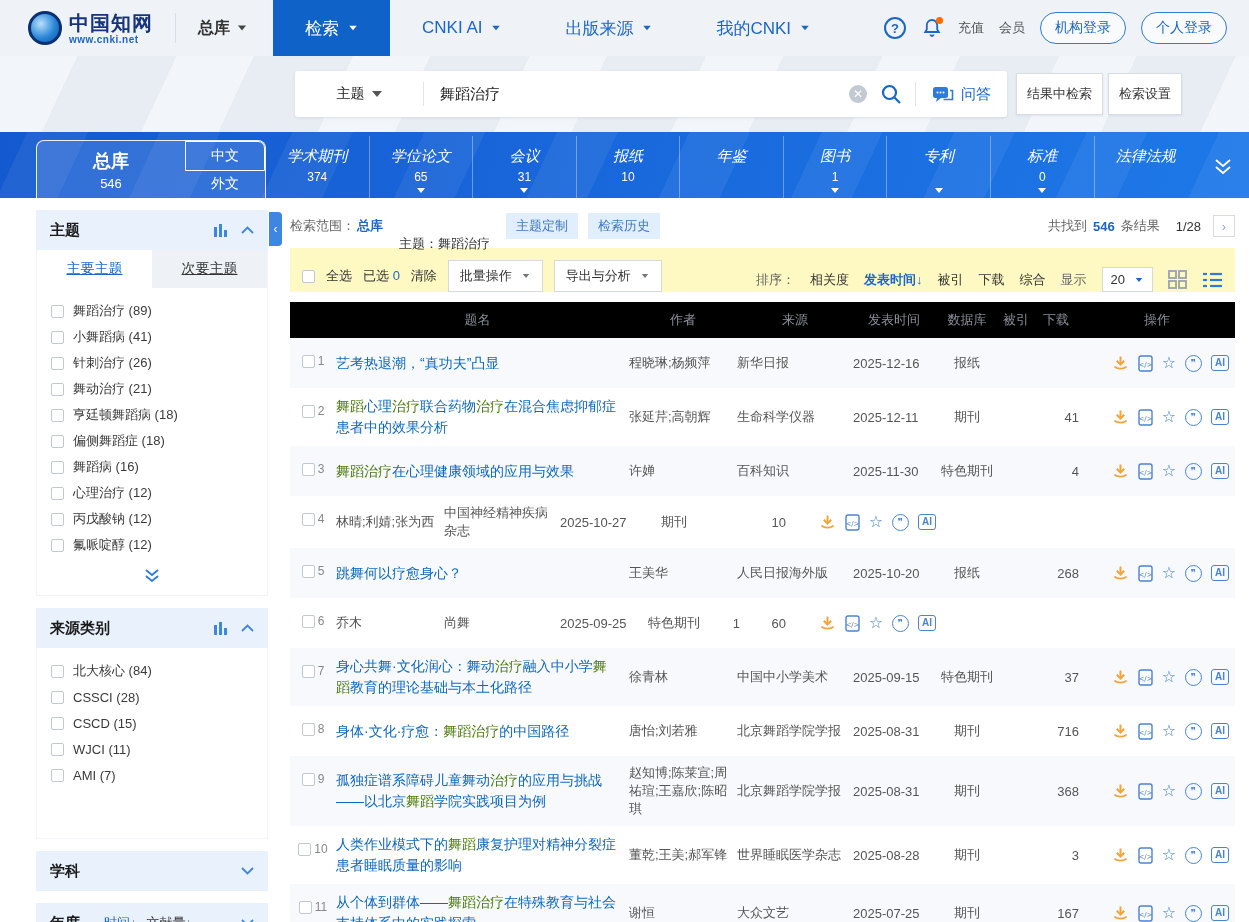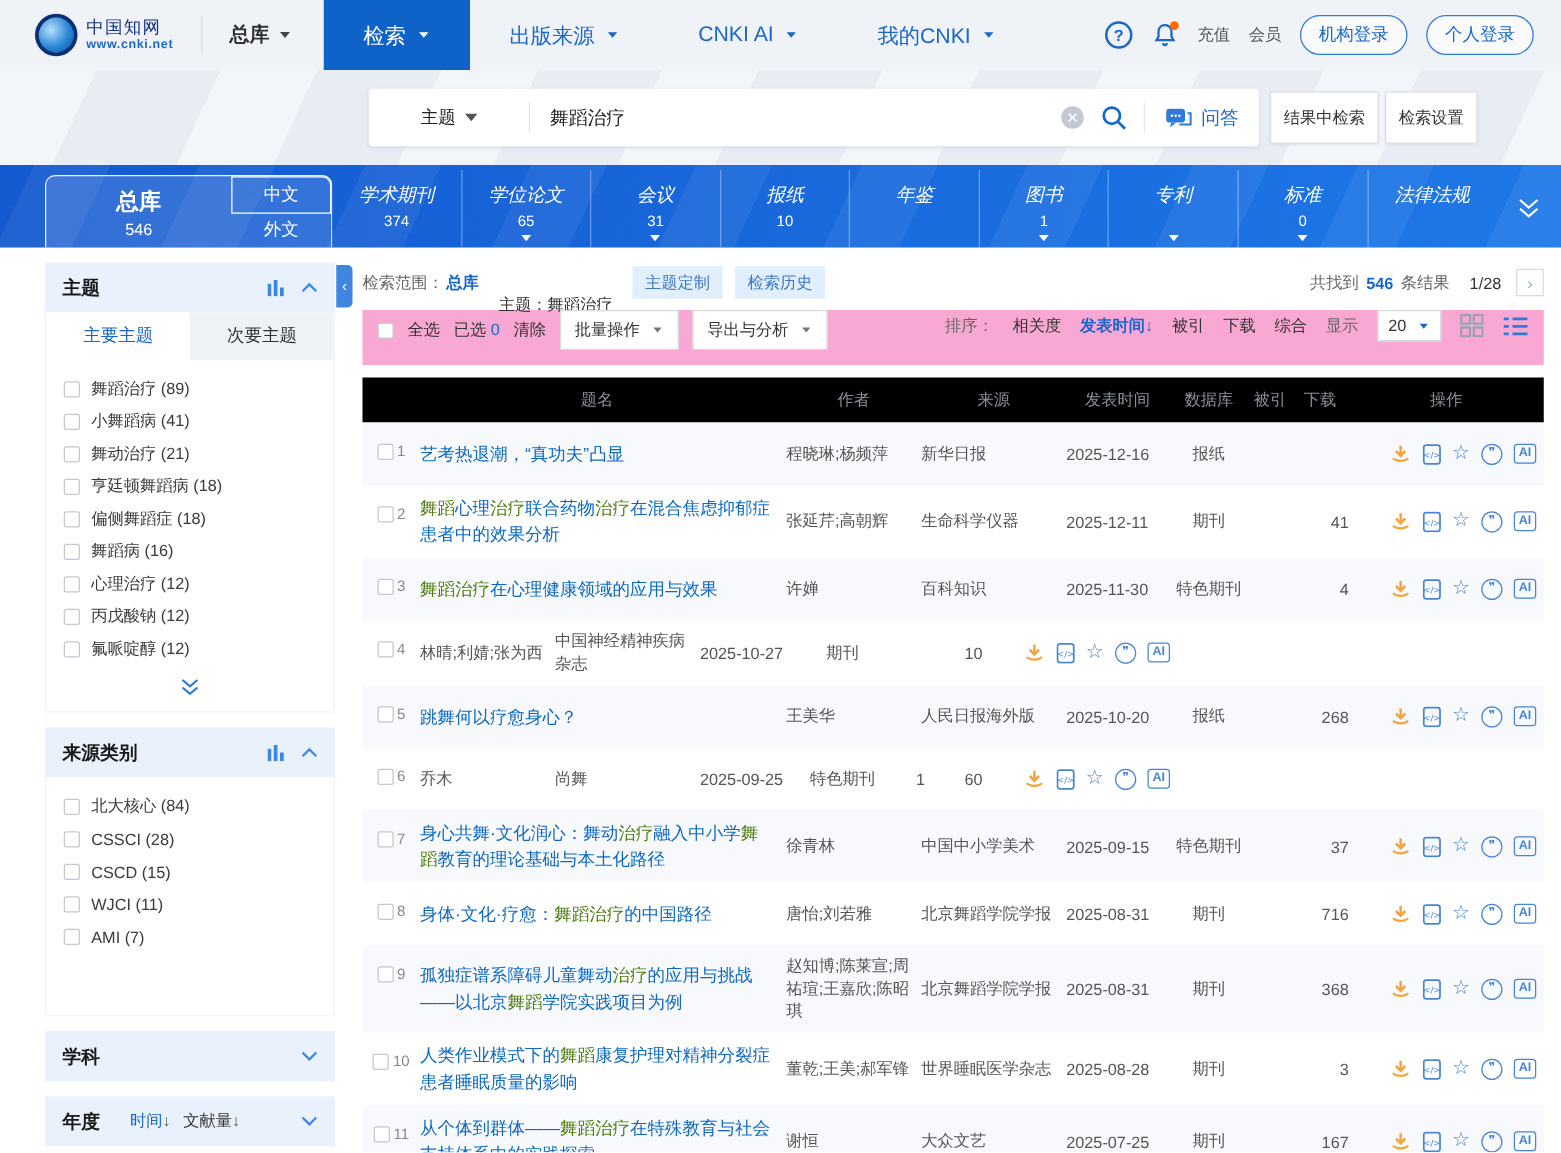--- a/index.html
+++ b/index.html
@@ -6,21 +6,21 @@
   body { margin:0; font-family:"Liberation Sans","DejaVu Sans",sans-serif; color:#333; background:#fff; }
   .page { width:1249px; height:922px; overflow:hidden; position:relative; background:#fff; }
 
   
   .topbar { height:56px; background:#eff3f8; display:flex; align-items:center; }
   .logo { display:flex; align-items:center; margin-left:28px; cursor:pointer; }
   .globe { width:34px; height:34px; border-radius:50%; flex:none;
            background:radial-gradient(circle at 35% 35%, #b8e0fa, #2a86d8 55%, #0b4fa2);
            border:3px solid #0a2f73; margin-right:7px; }
   .logo-text { display:flex; flex-direction:column; line-height:1.1; }
-  .logo-cn { font-family:"DejaVu Serif","Liberation Serif",serif; font-weight:normal; font-size:14px; color:#16337e; letter-spacing:1px;}
+  .logo-cn { font-family:"DejaVu Serif","Liberation Serif",serif; font-weight:bold; font-size:20px; color:#16337e; letter-spacing:1px;}
   .logo-url { font-size:10px; font-weight:bold; color:#1b66c9; letter-spacing:.5px; }
   .logo-sep { width:1px; height:30px; background:#d6dde6; margin:0 22px; }
   .home-menu { font-size:16px; color:#333; display:flex; align-items:center; gap:7px; cursor:pointer; font-weight:bold;}
   .caret { width:0; height:0; border-left:5px solid transparent; border-right:5px solid transparent; border-top:6px solid currentColor; display:inline-block; }
   .home-menu .caret { color:#444; transform:scale(.8); }
   #topnav { display:flex; height:100%; margin-left:26px; }
   .menu-item { padding:0 32px; display:flex; align-items:center; font-size:17px; color:#1b66c9; gap:9px; cursor:pointer; }
   .menu-item .caret { transform:scale(.75); }
   .menu-item.active { background:#0f63c8; color:#fff; }
   .topbar-right { margin-left:auto; display:flex; align-items:center; gap:15px; margin-right:22px; }
@@ -70,21 +70,21 @@
   .handle-col { width:16px; flex:none; position:relative; }
   .handle-tab { position:absolute; top:2px; left:1px; width:13px; height:34px; background:#3e86e0; color:#fff; border-radius:0 4px 4px 0; display:flex; align-items:center; justify-content:center; font-size:12px; cursor:pointer; }
   .main { flex:1; min-width:0; padding:0 14px 0 6px; }
 
   .panel { margin-bottom:12px; }
   .p-head { height:40px; background:#e8f1fc; display:flex; align-items:center; padding:0 14px; font-size:15px; font-weight:bold; color:#1a1a1a; }
   .p-tools { margin-left:auto; display:flex; align-items:center; gap:12px; }
   .p-tools svg { display:block; }
   .p-body { background:#fff; border:1px solid #f1f4f8; border-top:none; }
   .facet-tabs { display:flex; height:38px; }
-  .f-tab { flex:1; display:flex; align-items:center; justify-content:center; font-size:14px; cursor:pointer; }
+  .f-tab { flex:1; display:flex; align-items:center; justify-content:center; font-size:14px; cursor:pointer;text-decoration:underline; }
   .f-tab.active { color:#1b66c9; background:#fff; }
   .f-tab.inactive { background:#eef2f7; color:#333; }
   .facet-list { list-style:none; margin:0; padding:10px 14px 2px; }
   .facet-item { display:flex; align-items:center; gap:9px; height:26px; font-size:13px; color:#3a3a3a; cursor:pointer; }
   .cb { width:13px; height:13px; border:1px solid #c2c8d0; border-radius:2px; background:#fff; flex:none; }
   .expand-row { display:flex; justify-content:center; padding:9px 0 13px; cursor:pointer; }
   .pad-b { padding-bottom:48px; }
   .year-sorts { margin-left:24px; font-weight:normal; font-size:13px; display:flex; gap:10px; align-items:center; }
   .y-time { color:#1b66c9; cursor:pointer; }
   .y-cnt { color:#333; cursor:pointer; }
@@ -93,21 +93,21 @@
   
   .info-line { display:flex; align-items:center; height:32px; font-size:13px; color:#666; }
   .scope-value { color:#1b66c9; font-weight:bold; margin:0 16px 0 2px; cursor:pointer; }
   .topic-pair { color:#333; margin-right:16px;margin-top:36px; }
   .badge { background:#e1eefb; color:#3e79c4; padding:4px 10px; font-size:13px; margin-right:10px; cursor:pointer; }
   .info-right { margin-left:auto; display:flex; align-items:center; gap:6px; color:#666; }
   .total { color:#1b66c9; font-weight:bold; }
   .page-ind { color:#333; margin:0 6px 0 10px; }
   .next-btn { width:22px; height:22px; border:1px solid #d7dbe0; background:#fff; color:#8aa7d8; display:flex; align-items:center; justify-content:center; font-size:13px; cursor:pointer; }
 
-  .toolbar { height:44px; background:#f9a8d4; display:flex; align-items:flex-start; padding:0 12px; margin-top:6px; font-size:13px; color:#333; }
+  .toolbar { height:44px; background:#fef9c3; display:flex; align-items:flex-end; padding:0 12px; margin-top:6px; font-size:13px; color:#333; }
   .tleft { display:flex; align-items:center; gap:11px; }
   .sel-zero { color:#1b66c9; }
   .tb-btn { background:#fff; border:1px solid #d5dae0; padding:6px 11px; font-size:13px; color:#333; display:flex; gap:9px; align-items:center; cursor:pointer; font-family:inherit; }
   .tb-btn .caret { color:#777; transform:scale(.65); }
   .sort-group { margin-left:auto; display:flex; align-items:center; gap:15px; }
   .sort-label { color:#666; }
   .sort-item { cursor:pointer; color:#333; }
   .sort-item.active { color:#1b66c9; font-weight:bold; }
   .size-box { border:1px solid #d5dae0; background:#fff; padding:4px 8px; display:flex; gap:9px; align-items:center; cursor:pointer; }
   .size-box .caret { color:#1b66c9; transform:scale(.65); }
@@ -156,25 +156,25 @@
     <div class="home-menu">
       <span>总库</span>
       <i class="caret"></i>
     </div>
     <nav id="topnav">
         <div class="menu-item active">
           <span>检索</span>
           <i class="caret"></i>
         </div>
         <div class="menu-item">
+          <span>CNKI AI</span>
+          <i class="caret"></i>
+        </div>
+        <div class="menu-item">
           <span>出版来源</span>
-          <i class="caret"></i>
-        </div>
-        <div class="menu-item">
-          <span>CNKI AI</span>
           <i class="caret"></i>
         </div>
         <div class="menu-item">
           <span>我的CNKI</span>
           <i class="caret"></i>
         </div>
       </nav>
     <div class="topbar-right">
       <span class="help-ic">?</span>
       <span class="bell">
@@ -310,20 +310,24 @@
             <div class="f-tab inactive">次要主题</div>
           </div>
           <ul class="facet-list" id="topic-list">
               <li class="facet-item">
     <span class="cb"></span>
     <span class="f-label">舞蹈治疗 (89)</span>
   </li>
               <li class="facet-item">
     <span class="cb"></span>
     <span class="f-label">小舞蹈病 (41)</span>
+  </li>
+              <li class="facet-item">
+    <span class="cb"></span>
+    <span class="f-label">针刺治疗 (26)</span>
   </li>
               <li class="facet-item">
     <span class="cb"></span>
     <span class="f-label">舞动治疗 (21)</span>
   </li>
               <li class="facet-item">
     <span class="cb"></span>
     <span class="f-label">亨廷顿舞蹈病 (18)</span>
   </li>
               <li class="facet-item">

